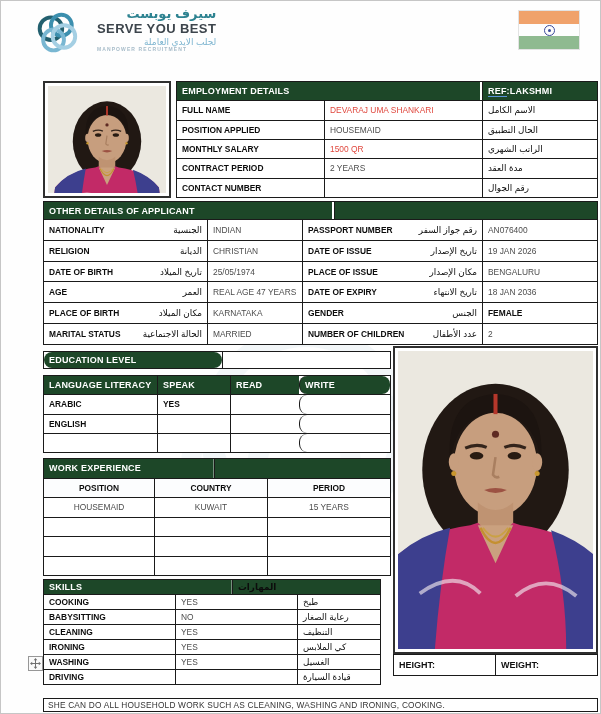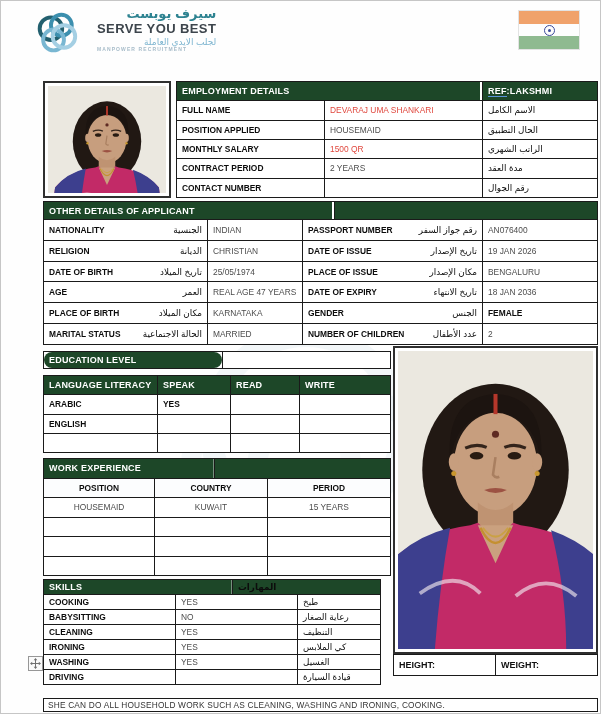--- a/index.html
+++ b/index.html
@@ -57,21 +57,21 @@
   .other .cvl{width:95px;}
   .other .cr{width:180px;}
   .other .cvr{flex:1;}
   .edu{left:42px;top:350px;width:348px;height:18px;display:flex;border:1.6px solid #1a1a1a;}
   .edu .g{width:168px;display:flex;align-items:center;padding:0 5px;border-radius:8px;}
   .edu .w{flex:1;background:#fff;border-left:1px solid #1a1a1a;}
   .lang{left:42px;top:374px;width:348px;height:78px;}
   .lang .c1{width:113px;}
   .lang .c2{width:73px;}
   .lang .c3{width:69px;}
-  .lang .c4{flex:1;}
+  .lang .c4{flex:1;border-radius:8px;}
   .work{left:42px;top:457px;width:348px;height:118px;}
   .work .bar{max-height:20px;}
   .work .bar .b1{width:170px;border-right:1px solid rgba(255,255,255,.4);}
   .work .bar .b2{flex:1;}
   .work .c1{width:110px;}
   .work .c2{width:113px;}
   .work .c3{flex:1;}
   .work .hrow{background:#fcfdfe;}
   .skills{left:42px;top:578px;width:338px;height:106px;}
   .skills .bar .s1{width:188px;border-right:1px solid rgba(255,255,255,.4);}

